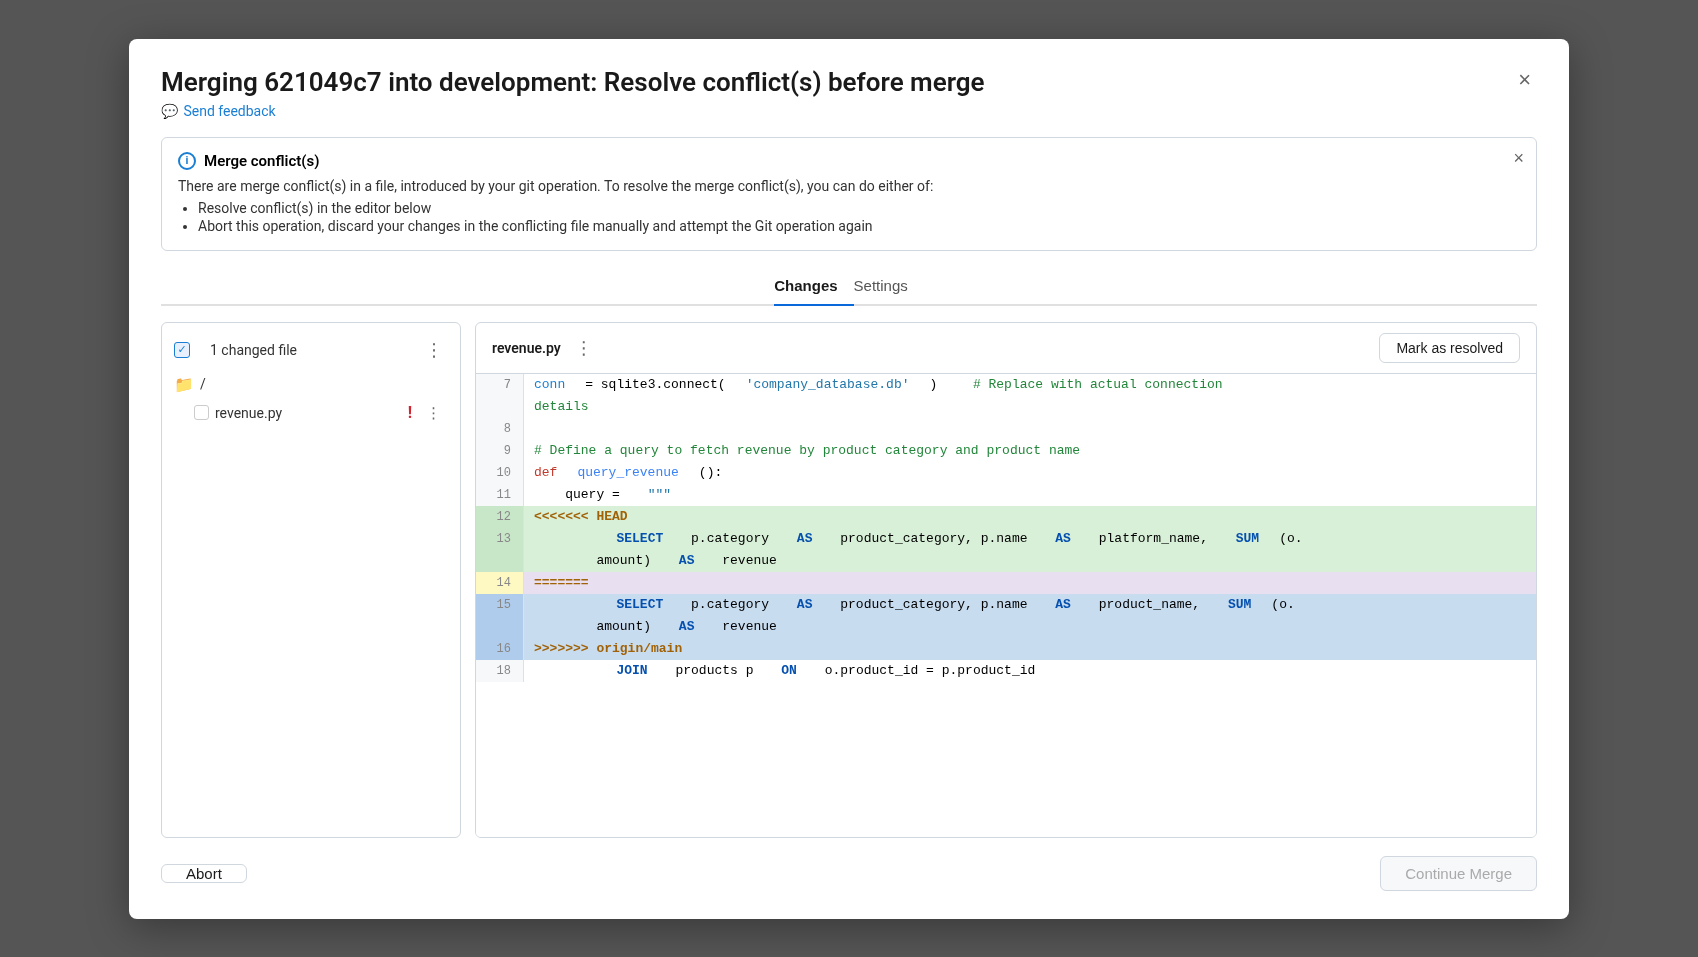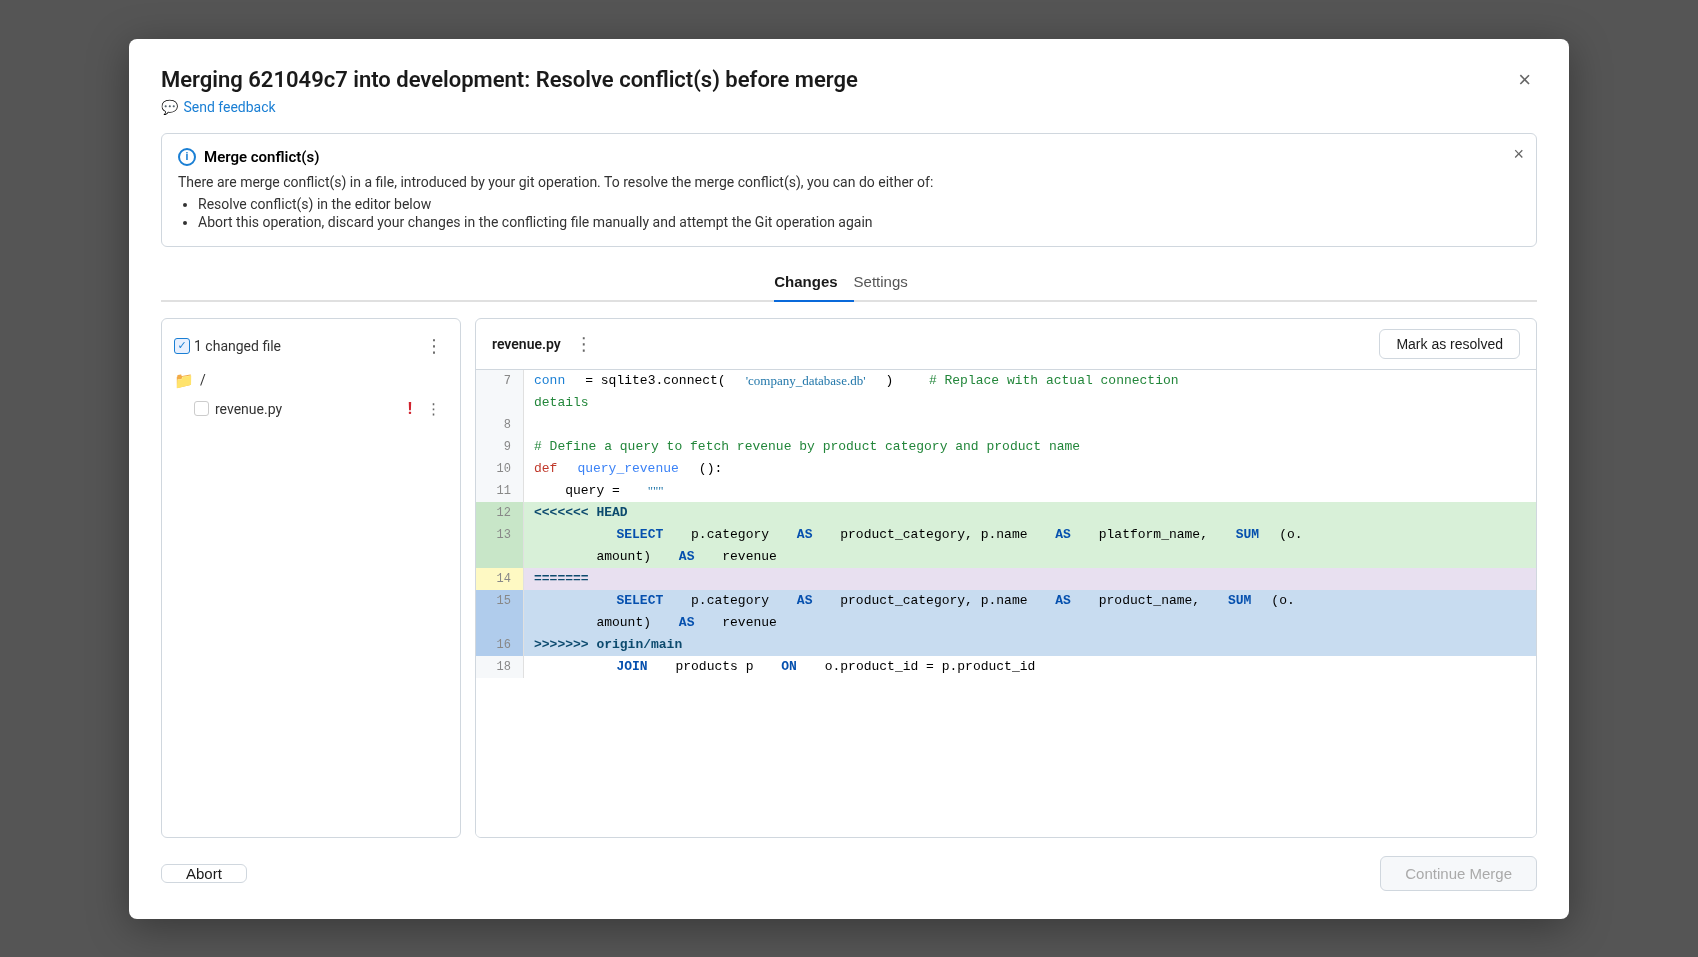--- a/index.html
+++ b/index.html
@@ -23,21 +23,21 @@
       display: flex;
       flex-direction: column;
     }
     .modal-header {
       display: flex;
       align-items: flex-start;
       justify-content: space-between;
       margin-bottom: 6px;
     }
     .modal-title {
-      font-size: 22px;
+      font-size: 26px;
       font-weight: 600;
       color: #1a1a1a;
     }
     .close-btn {
       background: none;
       border: none;
       cursor: pointer;
       font-size: 22px;
       color: #666;
       line-height: 1;
@@ -146,21 +146,21 @@
     }
     .left-panel-header {
       display: flex;
       align-items: center;
       justify-content: space-between;
       padding: 4px 2px 8px 2px;
     }
     .changed-files-label {
       display: flex;
       align-items: center;
-      gap: 4px;
+      gap: 20px;
       font-size: 14px;
       color: #333;
     }
     .checkbox-checked {
       width: 16px;
       height: 16px;
       border: 1.5px solid #1a7fd4;
       border-radius: 3px;
       background: #e8f0fe;
       display: inline-flex;
@@ -283,23 +283,23 @@
       align-items: center;
       gap: 20px;
     }
     .line-normal { background: #fff; }
     .line-conflict-head { background: #d8f0d8; }
     .line-conflict-incoming { background: #c8dcf0; }
     .line-separator { background: #e8e0f0; }
     .line-num-head { background: #c8e6c8; }
     .line-num-incoming { background: #b0ccec; }
     .line-num-separator { background: #fef9c3; }
-    .string { color: #27a; font-family: Liberation Serif, serif;  }
+    .string { color: #27a;  }
     .comment { color: #22863a; }
-    .conflict-marker { color: #0c4a6e; font-weight: 600; }
+    .conflict-marker { color: #a16207; font-weight: 600; }
     .sql-keyword { color: #0550ae; font-weight: 600; }
     .footer {
       display: flex;
       align-items: center;
       justify-content: space-between;
       margin-top: 18px;
     }
     .abort-btn {
       background: #fff;
       border: 1px solid #d0d7de;

